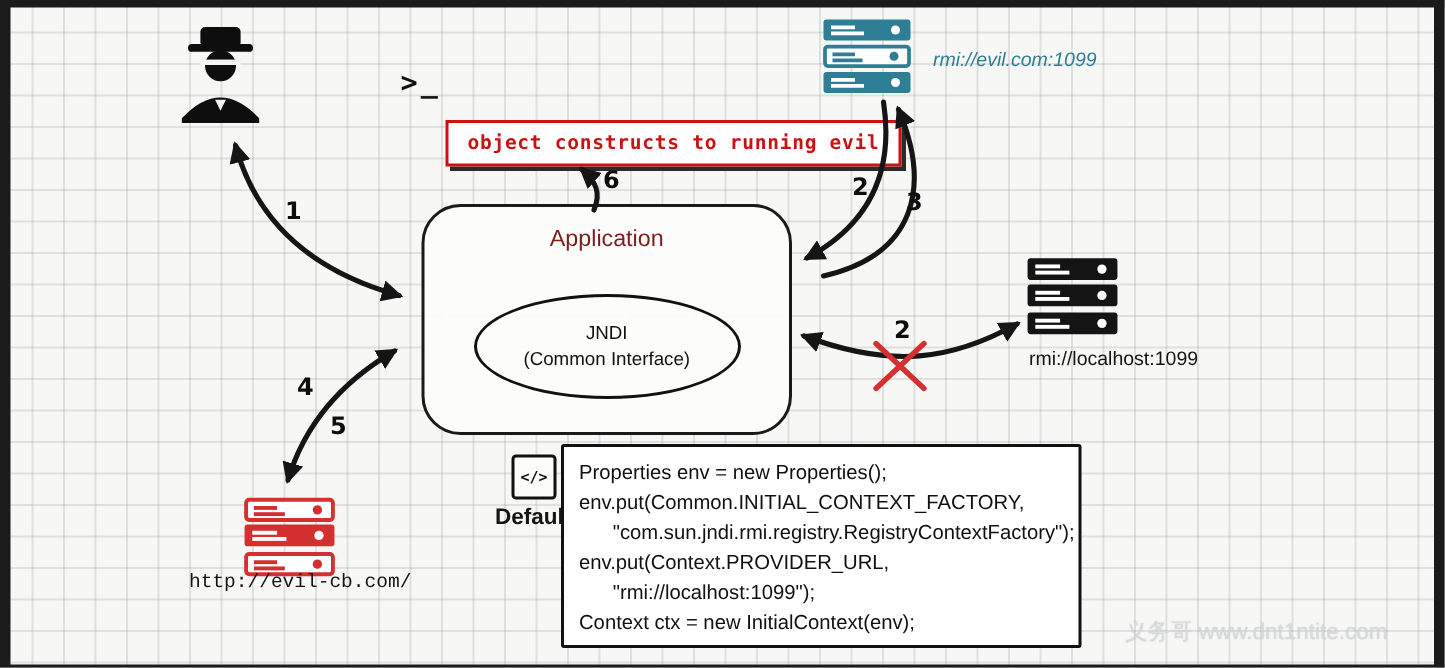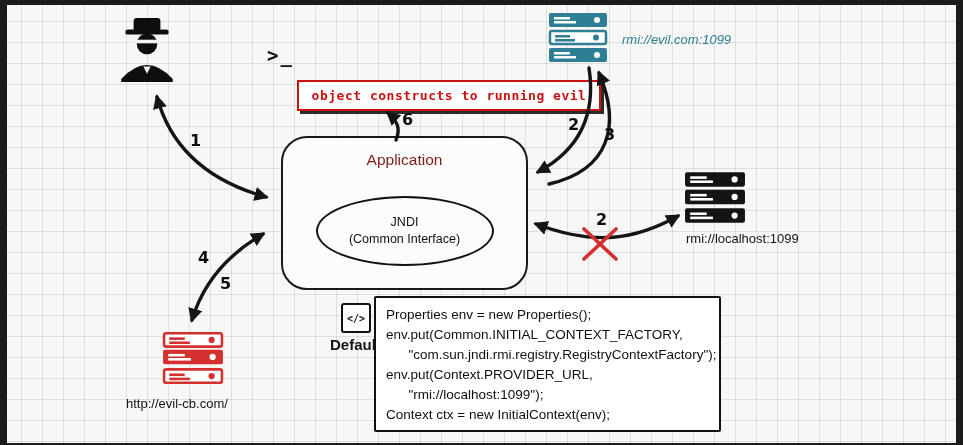--- a/index.html
+++ b/index.html
@@ -157,21 +157,21 @@
       <rect x="1" y="18" width="58" height="14" rx="2" fill="currentColor"></rect>
       <rect x="6" y="22" width="16" height="2.5" fill="#fff"></rect>
       <rect x="6" y="26" width="22" height="2.5" fill="#fff"></rect>
       <circle cx="49" cy="25" r="3" fill="#fff"></circle>
       <rect x="2" y="37" width="56" height="13" rx="2" fill="#fff" stroke="currentColor" stroke-width="2.5"></rect>
       <rect x="7" y="41" width="15" height="2.5" fill="currentColor"></rect>
       <rect x="7" y="45" width="20" height="2.5" fill="currentColor"></rect>
       <circle cx="48" cy="43.5" r="3" fill="currentColor"></circle>
     </svg>
   </div>
-  <div class="srv-label" style="left:126px;top:396px;">http://evil-cb.com/</div>
+  <div class="srv-label" style="left:126px;top:380px;font-family:Liberation Mono, monospace;">http://evil-cb.com/</div>
 
   <div class="code-icon">
     <span>&lt;/&gt;</span>
   </div>
   <div class="code-caption">Default</div>
 
   <div class="codebox">
     <div class="cl">Properties env = new Properties();</div>
     <div class="cl">env.put(Common.INITIAL_CONTEXT_FACTORY,</div>
     <div class="cl">      "com.sun.jndi.rmi.registry.RegistryContextFactory");</div>
@@ -181,19 +181,20 @@
   </div>
 
   <div class="step-num" style="left:190px;top:131px;">1</div>
   <div class="step-num" style="left:402px;top:110px;">6</div>
   <div class="step-num" style="left:568px;top:115px;">2</div>
   <div class="step-num" style="left:604px;top:125px;">3</div>
   <div class="step-num" style="left:596px;top:210px;">2</div>
   <div class="step-num" style="left:198px;top:248px;">4</div>
   <div class="step-num" style="left:220px;top:274px;">5</div>
 
+  <div class="watermark">义务哥 www.dnt1ntite.com</div>
 
   <div class="edge top"></div>
   <div class="edge left"></div>
   <div class="edge right"></div>
   <div class="edge bottom"></div>
 
 </div>
 
 </body></html>

